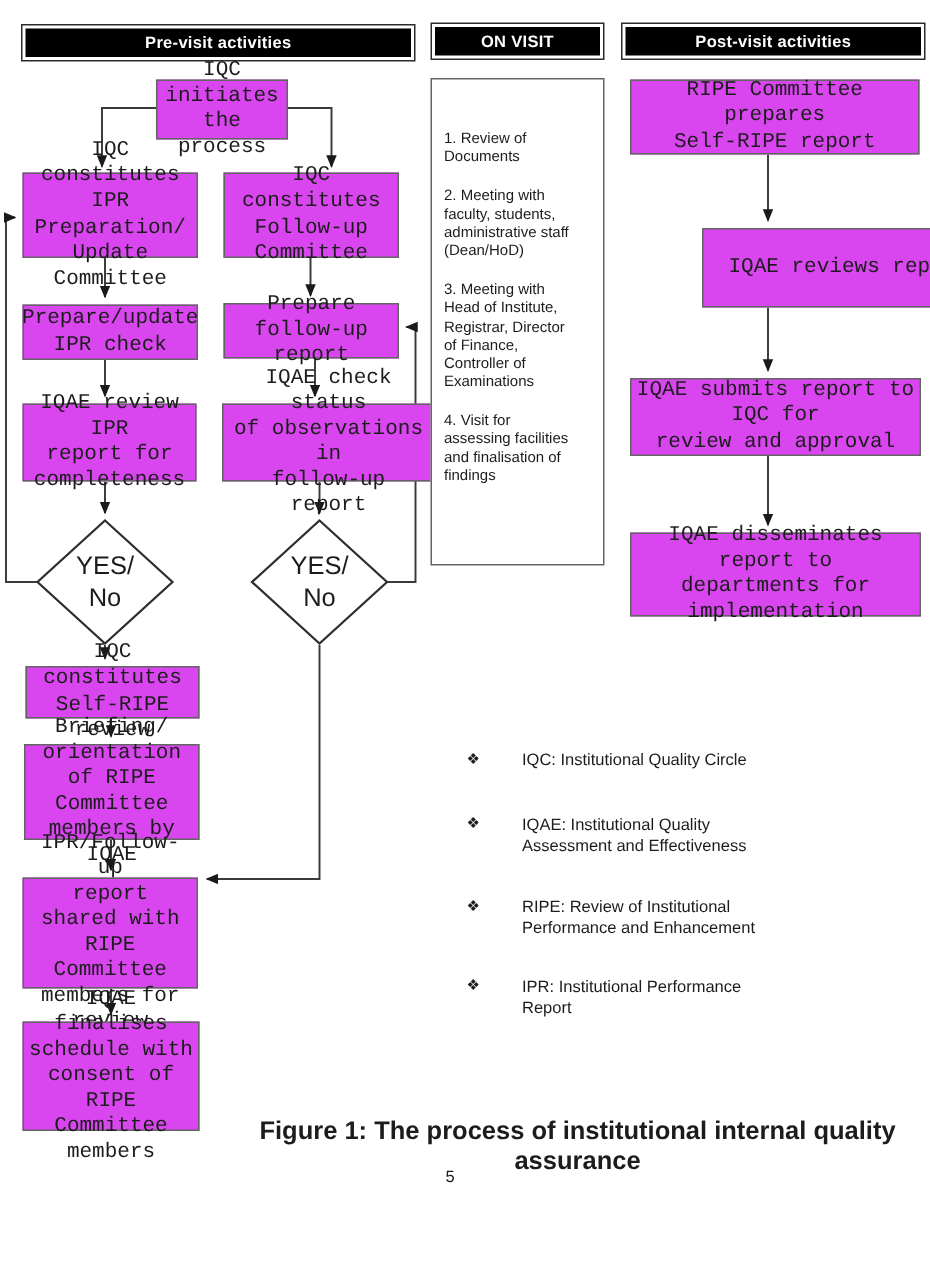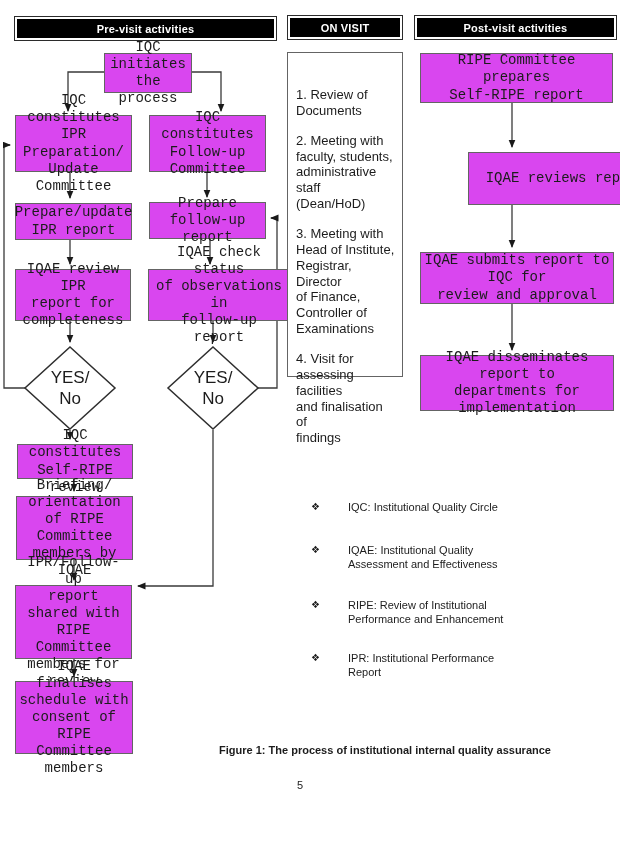--- a/index.html
+++ b/index.html
@@ -23,39 +23,39 @@
   .pbox{
     position:absolute;background:#d946ef;border:1.5px solid #646464;
     box-sizing:border-box;display:flex;align-items:center;justify-content:center;
     text-align:center;font-size:14px;line-height:1.22;white-space:pre-line;
     padding:2px 3px;
     font-family:Liberation Mono, monospace;
   }
   
   .panel{
     position:absolute;background:#fff;border:1.5px solid #646464;
-    box-sizing:border-box;font-size:13px;line-height:1.22;
+    box-sizing:border-box;font-size:10px;line-height:1.22;
     padding:34px 6px 6px 8px;
   }
   .panel p{margin:0 0 14px 0;white-space:pre-line;}
   
   .dlabel{
     position:absolute;font-size:17px;line-height:1.25;text-align:center;
     white-space:pre-line;transform:translate(-50%,-50%);
   }
   
   .legend-item{
     position:absolute;display:flex;font-size:11px;line-height:1.3;width:230px;
   }
   .legend-bullet{width:17px;flex:0 0 17px;font-size:10px;}
   .legend-text{white-space:pre-line;margin-left:20px;}
   
   .caption{
     position:absolute;left:150px;top:744px;width:470px;text-align:center;
-    font-weight:bold;font-size:11px;
+    font-weight:bold;font-size:17px;
   }
   .pagenum{
     position:absolute;left:280px;top:779px;width:40px;text-align:center;
     font-size:11px;
   }
   svg.flow{position:absolute;left:0;top:0;pointer-events:none;}
 </style>
 </head>
 <body>
 
@@ -115,21 +115,21 @@
 
   <div class="pbox" style="left:15px;top:115px;width:117px;height:57px;">IQC constitutes
 IPR Preparation/
 Update Committee</div>
 
   <div class="pbox" style="left:149px;top:115px;width:117px;height:57px;">IQC constitutes
 Follow-up
 Committee</div>
 
   <div class="pbox" style="left:15px;top:203px;width:117px;height:37px;">Prepare/update
-IPR report</div>
+IPR check</div>
 
   <div class="pbox" style="left:149px;top:202px;width:117px;height:37px;">Prepare follow-up
 report</div>
 
   <div class="pbox" style="left:15px;top:269px;width:116px;height:52px;">IQAE review IPR
 report for
 completeness</div>
 
   <div class="pbox" style="left:148px;top:269px;width:142px;height:52px;">IQAE check status
 of observations in

